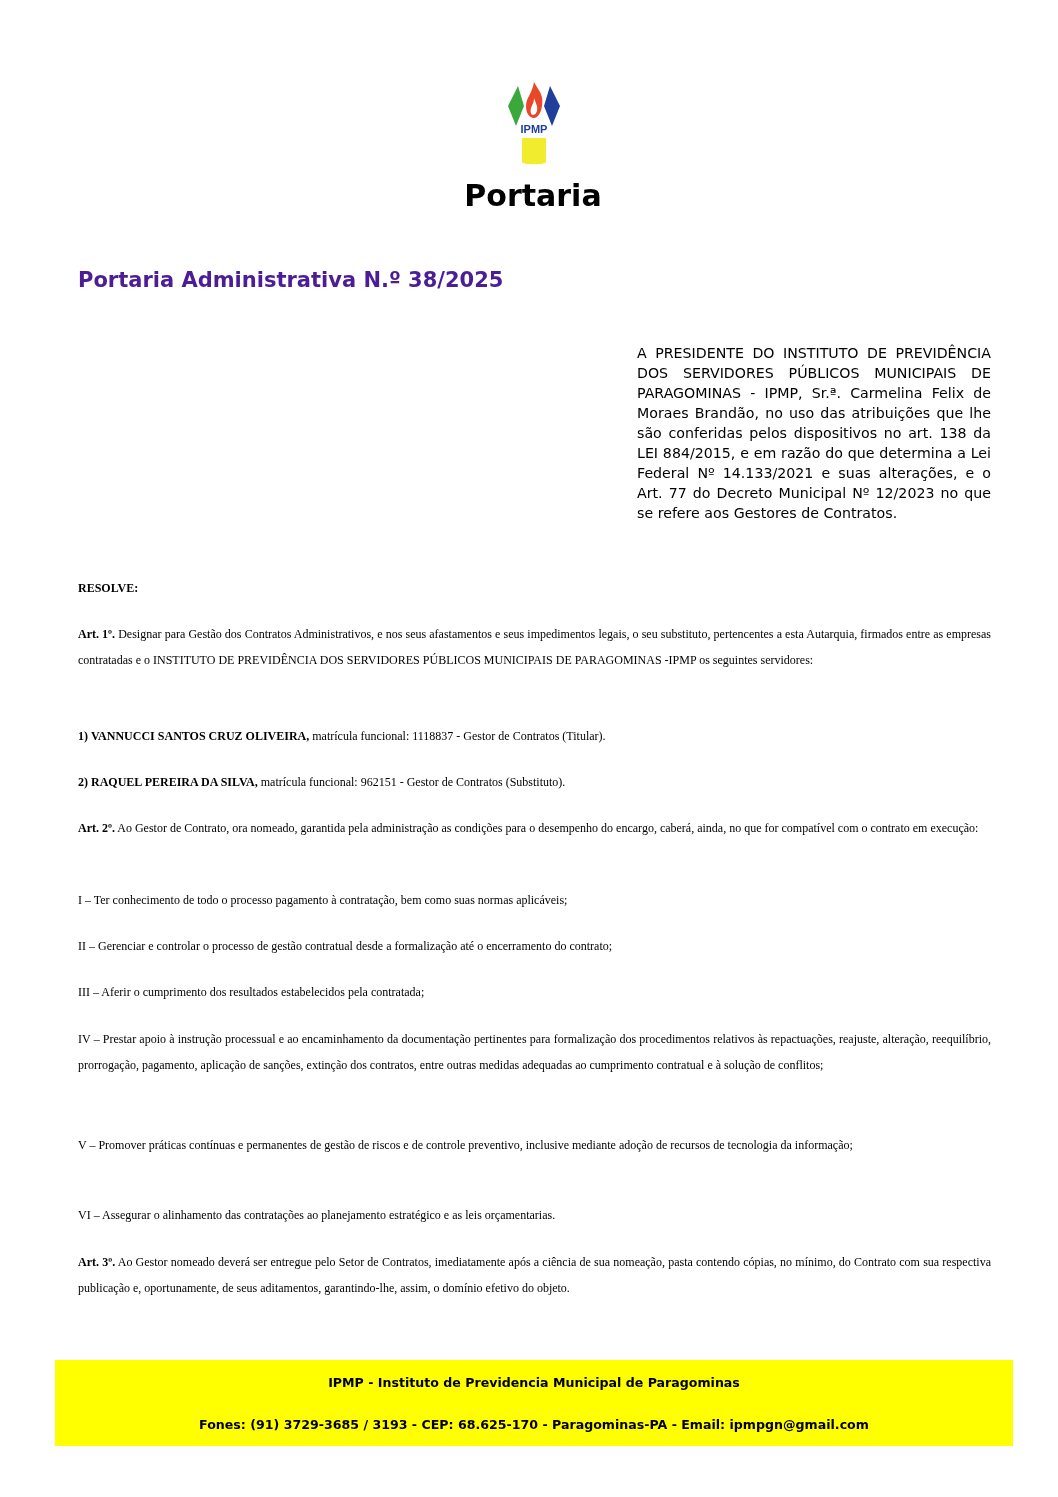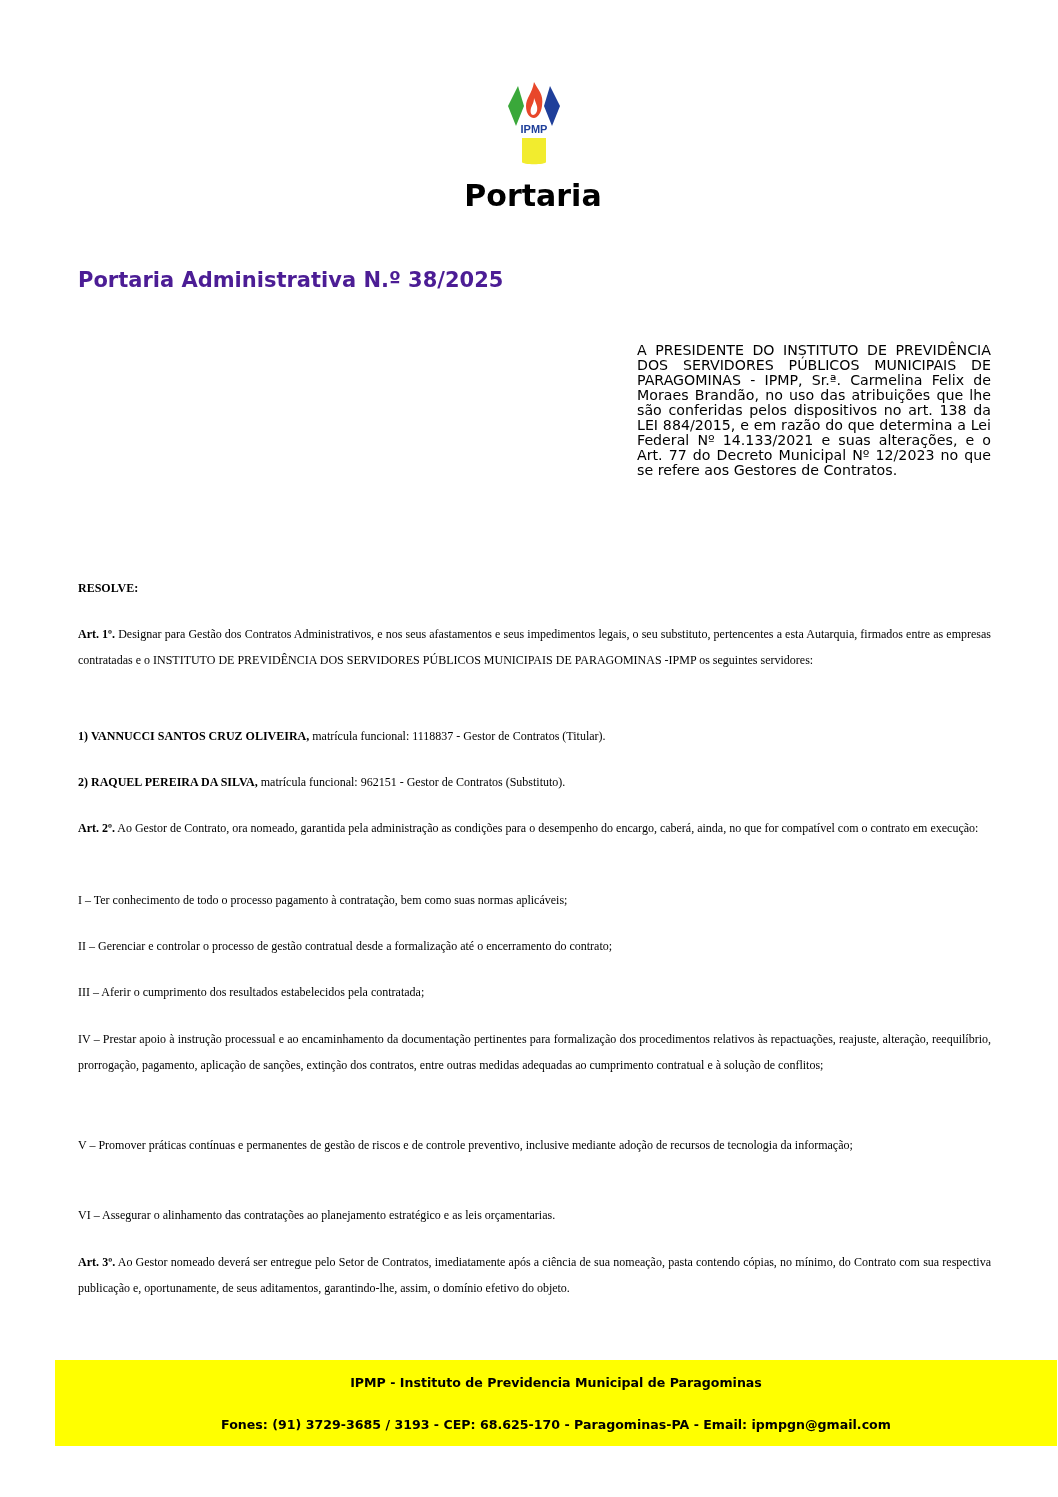--- a/index.html
+++ b/index.html
@@ -11,36 +11,36 @@
     .doc-title {
       position: absolute; left: 0; width: 1058px; top: 178px; text-align: center;
       font-family: "DejaVu Sans", sans-serif; font-weight: bold; font-size: 30px; color: #000;
     }
     .portaria-number {
       position: absolute; left: 74px; top: 268px;
       font-family: "DejaVu Sans", sans-serif; font-weight: bold; font-size: 21px; color: #4c1d95;
     }
     .preamble {
       position: absolute; left: 633px; top: 343px; width: 354px;
-      font-family: "DejaVu Sans", sans-serif; font-size: 14.2px; line-height: 15px;
+      font-family: "DejaVu Sans", sans-serif; font-size: 14.2px; line-height: 20px;
       text-align: justify; color: #000;
     }
 
     .body-text {
       position: absolute; left: 74px; width: 913px;
       font-family: "Liberation Serif", serif; font-size: 12px; line-height: 25.5px;
       color: #000; text-align: justify;
     }
     .body-text b { font-weight: bold; }
 
     .footer {
       position: absolute; left: 51px; top: 1360px; width: 958px; height: 86px;
       background: #ffff00;
       font-family: "DejaVu Sans", sans-serif; font-weight: bold; font-size: 12.6px;
-      text-align: center; color: #000; padding-left: 44px;
+      text-align: center; color: #000;
     }
     .footer .line { position: absolute; left: 0; width: 100%; }
   </style>
 </head>
 <body>
 
 <div class="page">
 
   <svg class="logo" viewBox="0 0 60 90">
     <polygon points="4,28 14,8 20,28 12,48" fill="#3aa83a"></polygon>

